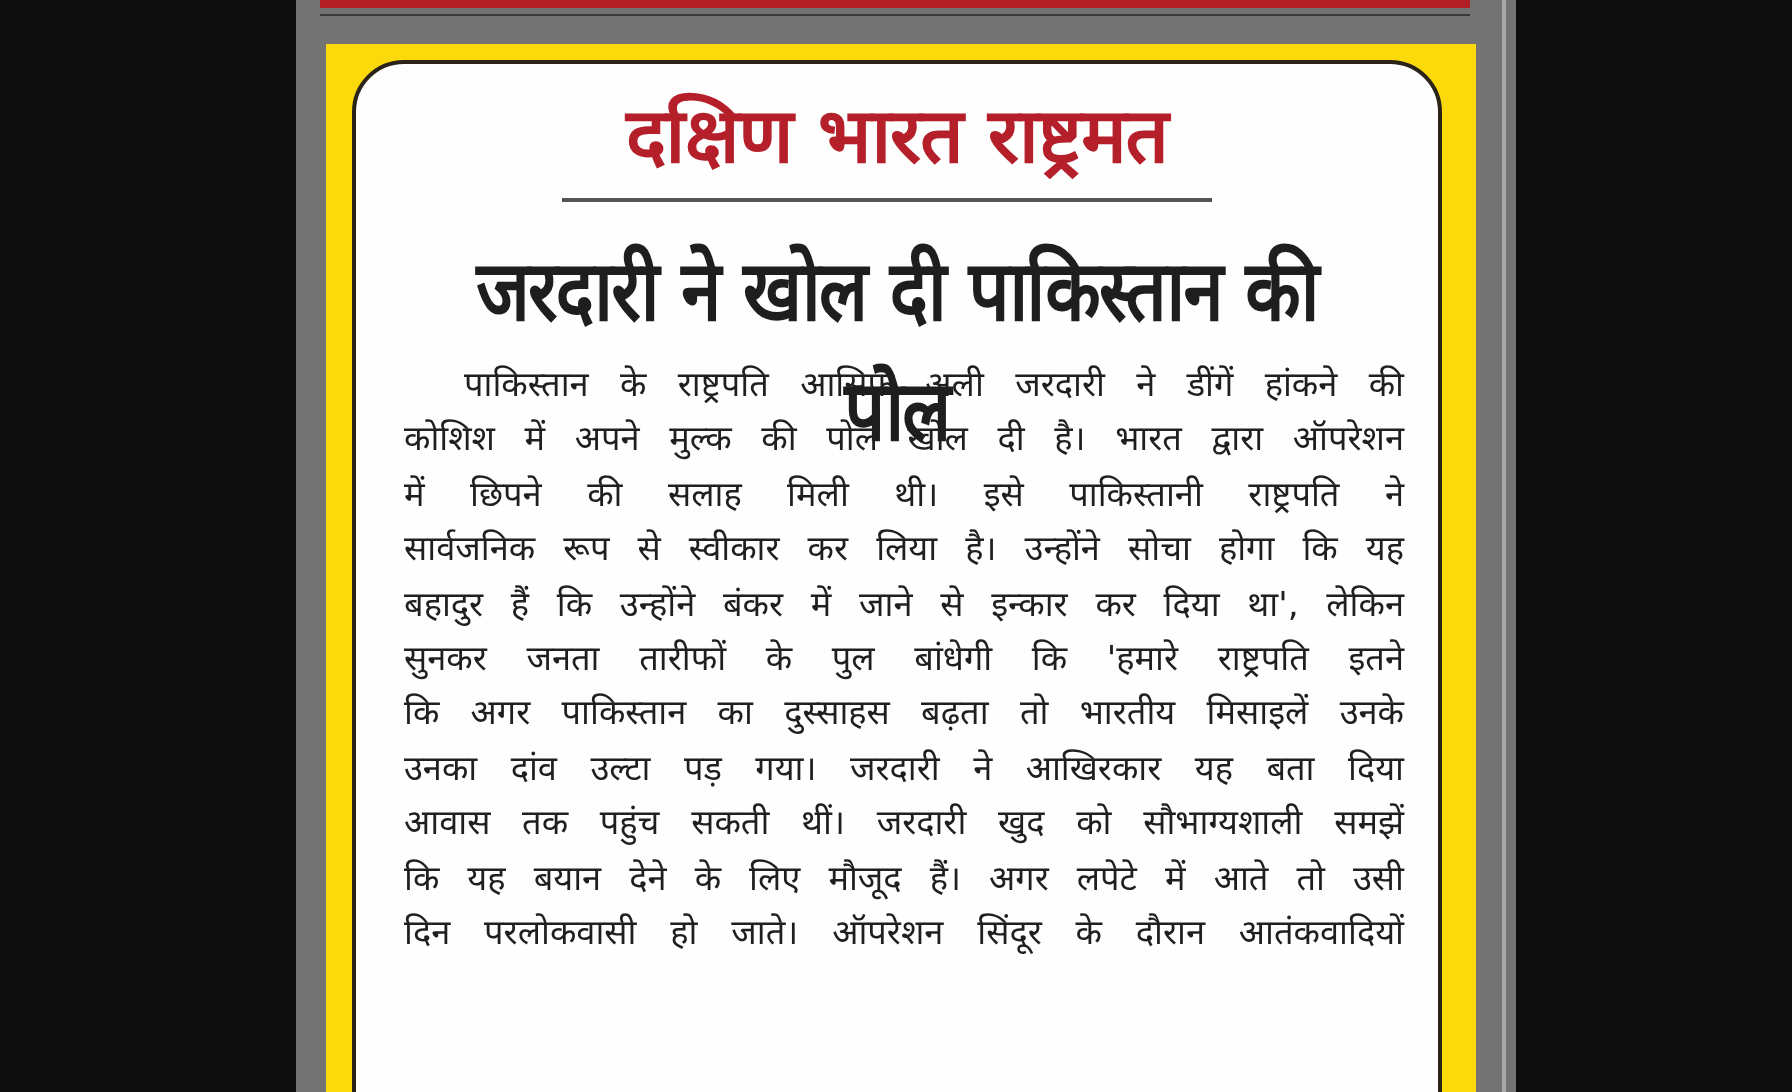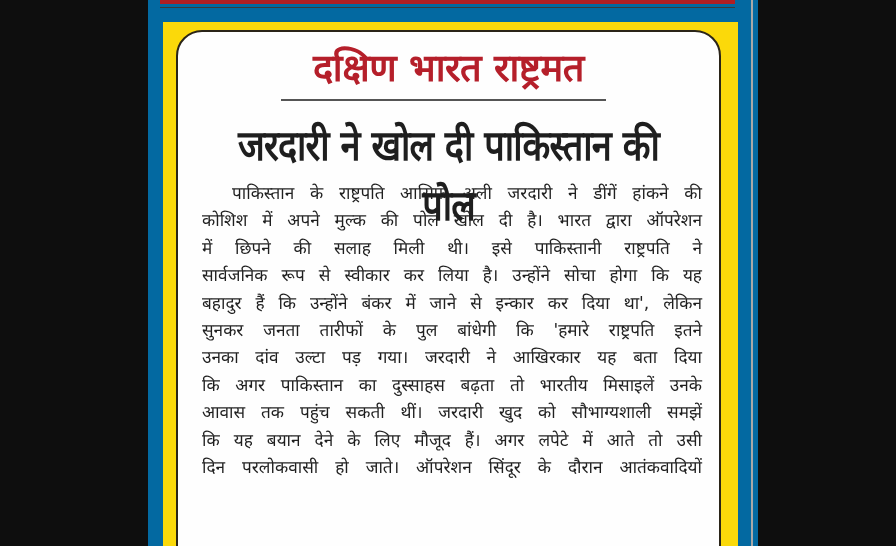--- a/index.html
+++ b/index.html
@@ -15,21 +15,21 @@
       width: 896px;
       height: 546px;
       background: #0e0e0e;
     }
     .page {
       position: absolute;
       left: 148px;
       top: 0;
       width: 610px;
       height: 546px;
-      background: #0369a1;
+      background: #737373;
       overflow: hidden;
     }
     .page-edge-line {
       position: absolute;
       left: 603px;
       top: 0;
       width: 2px;
       height: 546px;
       background: #a8a8a8;
     }
@@ -140,22 +140,22 @@
         <div class="masthead-rule"></div>
         <div class="headline">जरदारी ने खोल दी पाकिस्तान की पोल</div>
 
         <div class="article-body">
           <span class="article-line first">पाकिस्तान के राष्ट्रपति आसिफ अली जरदारी ने डींगें हांकने की</span>
           <span class="article-line">कोशिश में अपने मुल्क की पोल खोल दी है। भारत द्वारा ऑपरेशन</span>
           <span class="article-line">में छिपने की सलाह मिली थी। इसे पाकिस्तानी राष्ट्रपति ने</span>
           <span class="article-line">सार्वजनिक रूप से स्वीकार कर लिया है। उन्होंने सोचा होगा कि यह</span>
           <span class="article-line">बहादुर हैं कि उन्होंने बंकर में जाने से इन्कार कर दिया था', लेकिन</span>
           <span class="article-line">सुनकर जनता तारीफों के पुल बांधेगी कि 'हमारे राष्ट्रपति इतने</span>
+          <span class="article-line">कि अगर पाकिस्तान का दुस्साहस बढ़ता तो भारतीय मिसाइलें उनके</span>
           <span class="article-line">उनका दांव उल्टा पड़ गया। जरदारी ने आखिरकार यह बता दिया</span>
-          <span class="article-line">कि अगर पाकिस्तान का दुस्साहस बढ़ता तो भारतीय मिसाइलें उनके</span>
           <span class="article-line">आवास तक पहुंच सकती थीं। जरदारी खुद को सौभाग्यशाली समझें</span>
           <span class="article-line">कि यह बयान देने के लिए मौजूद हैं। अगर लपेटे में आते तो उसी</span>
           <span class="article-line">दिन परलोकवासी हो जाते। ऑपरेशन सिंदूर के दौरान आतंकवादियों</span>
         </div>
       </div>
     </div>
 
     <div class="page-edge-line"></div>
   </div>
 </div>

